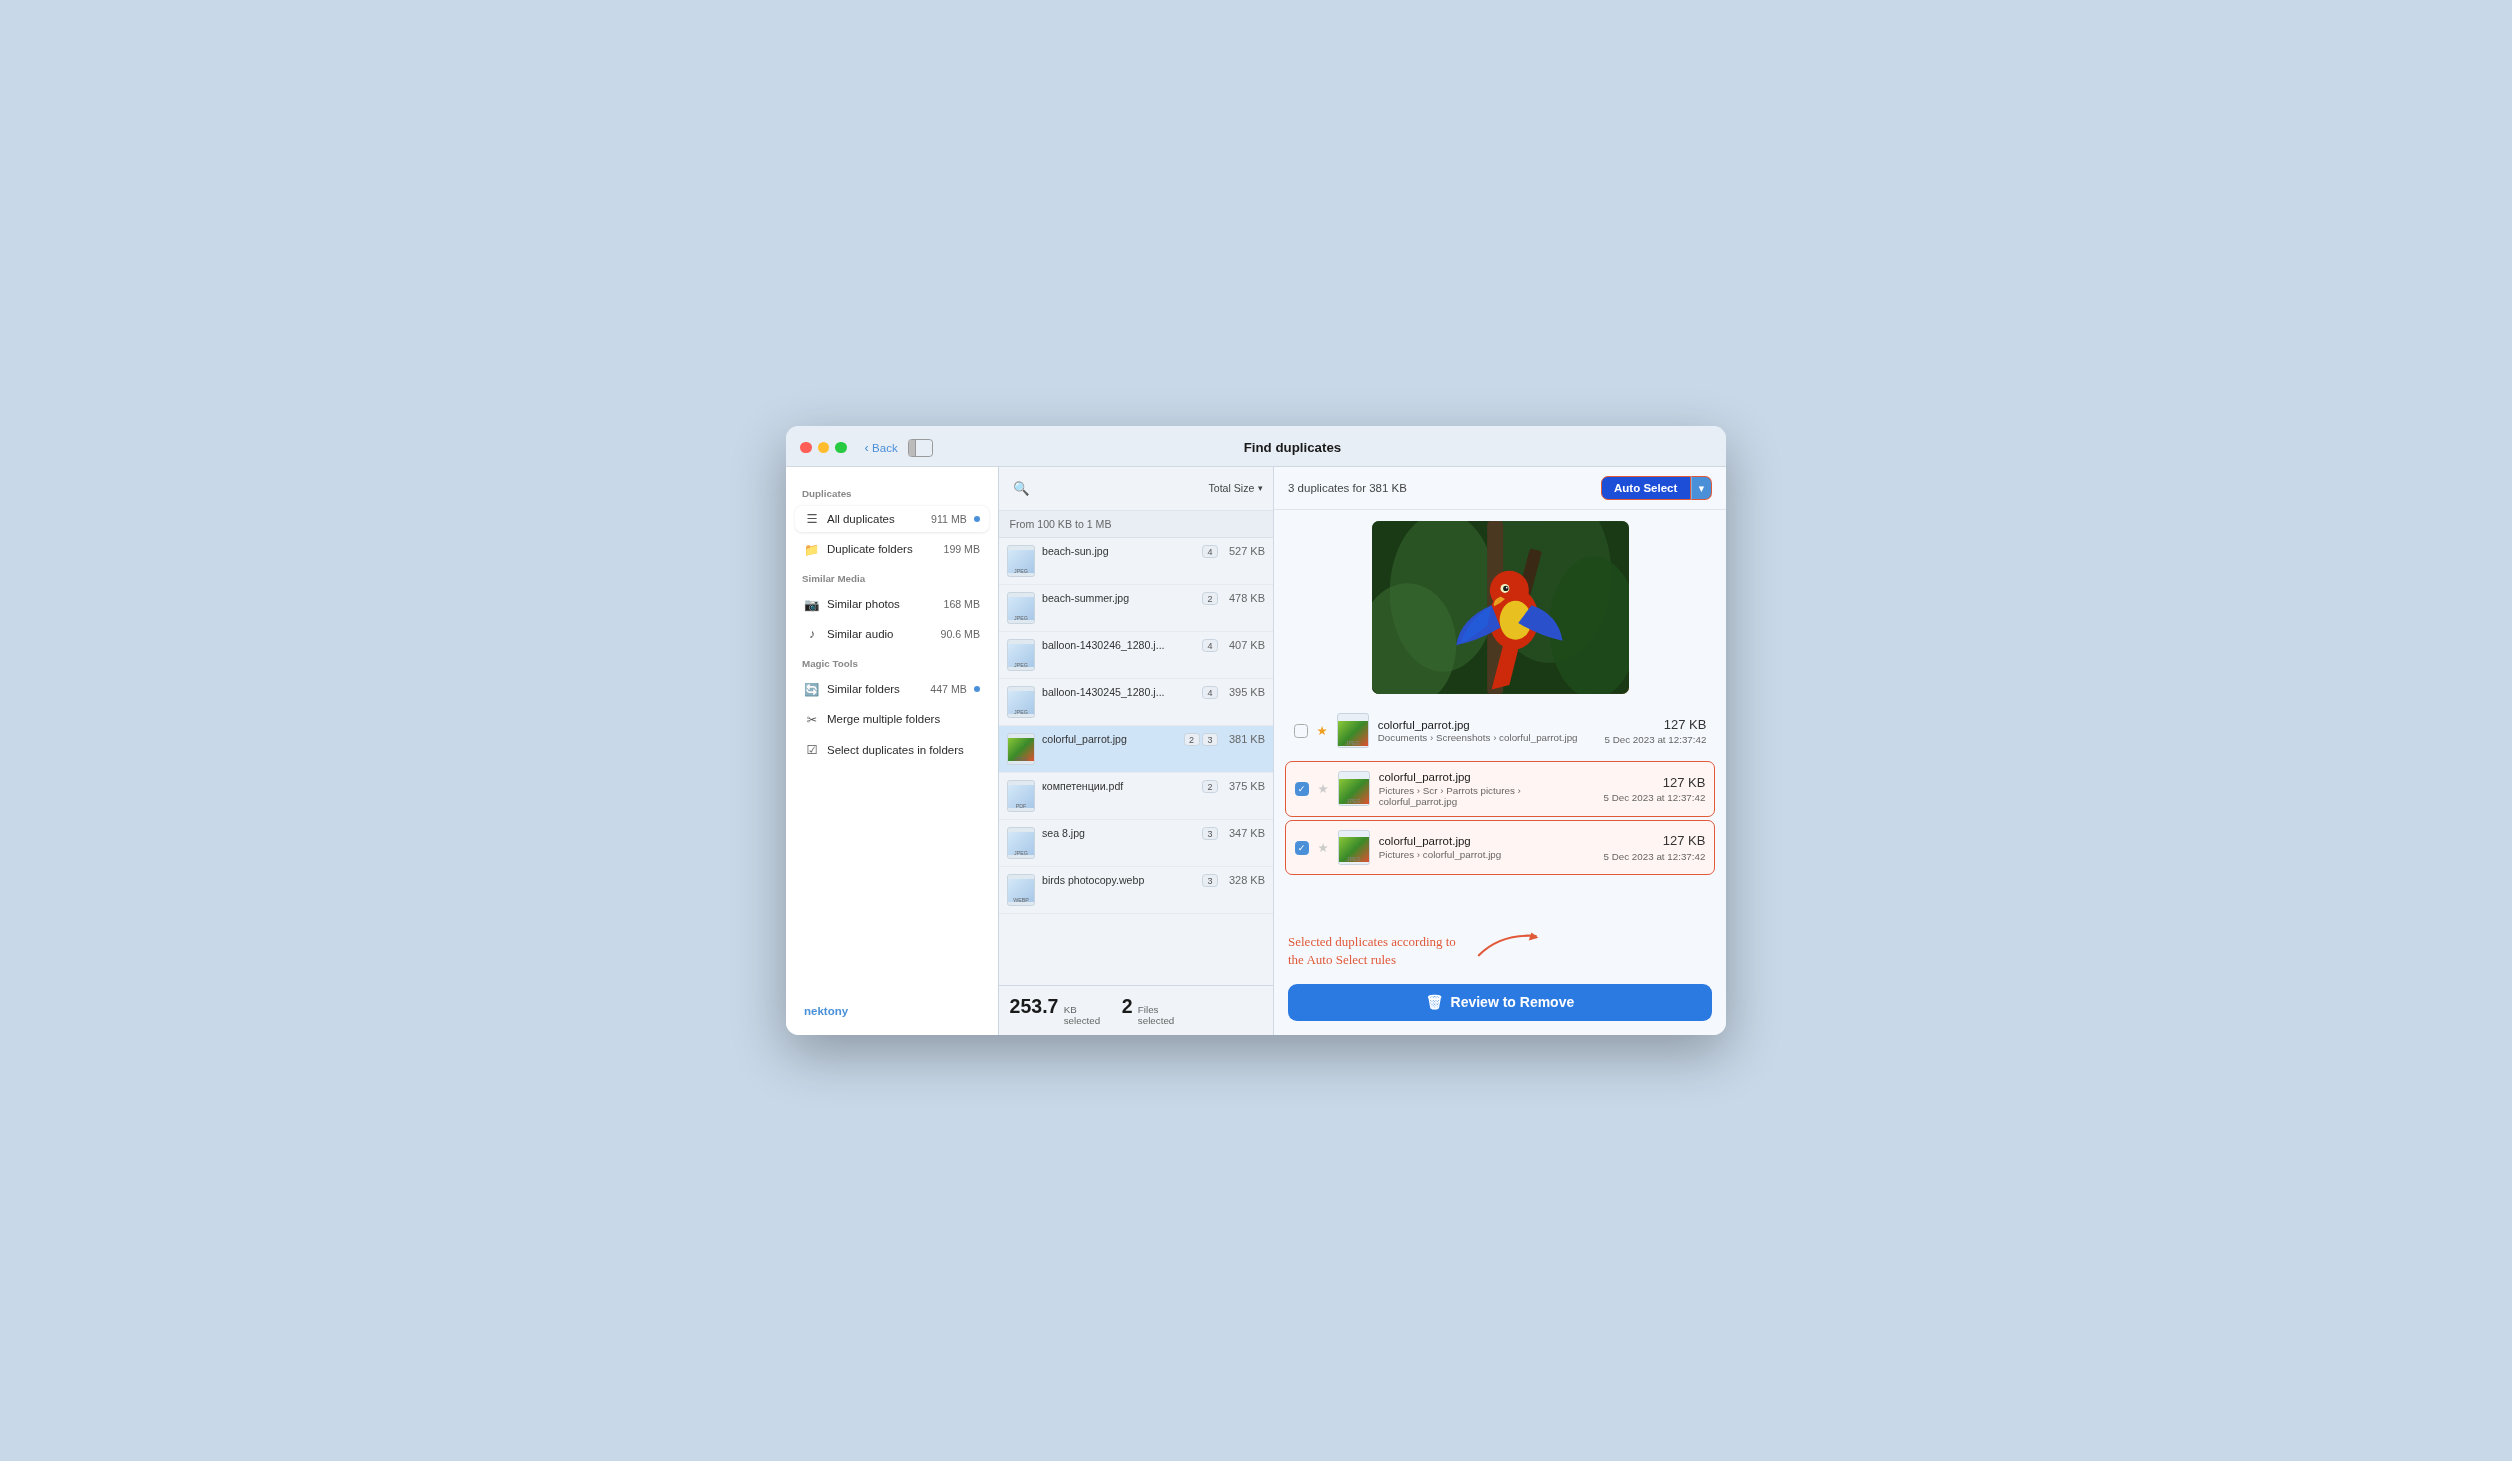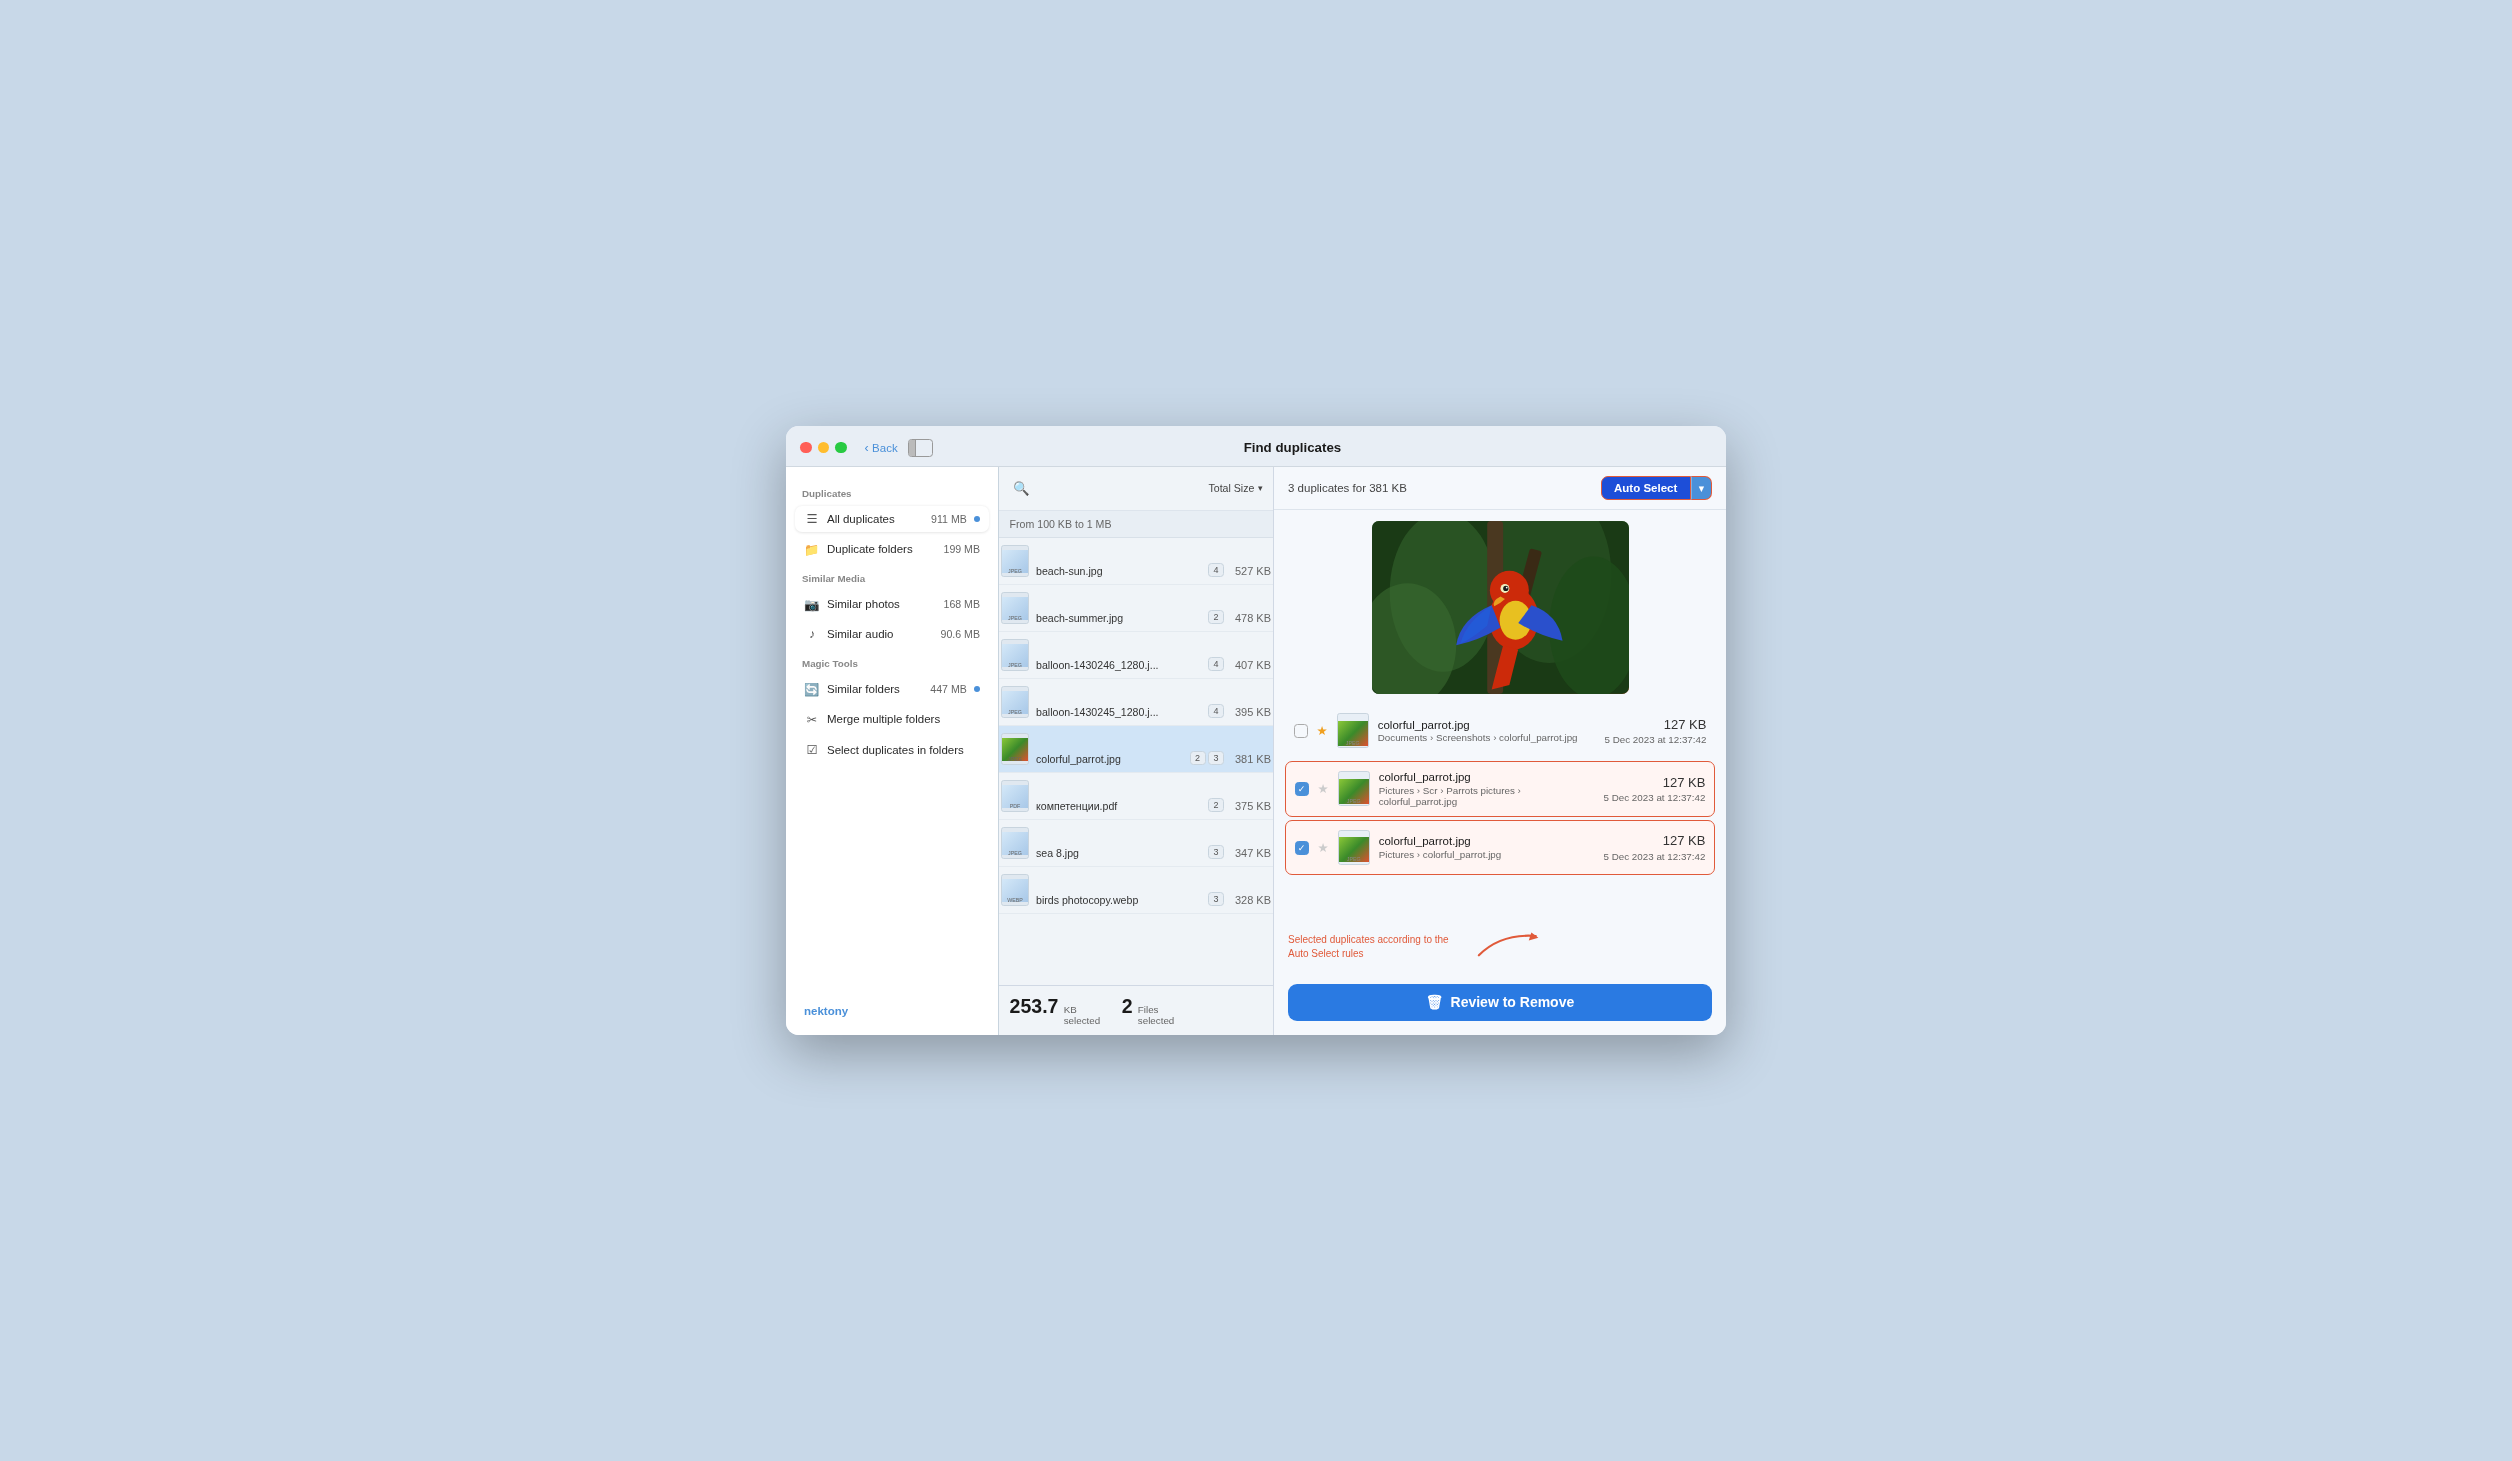--- a/index.html
+++ b/index.html
@@ -109,22 +109,22 @@
       font-size: 10.6px; color: #444; cursor: pointer;
     }
     .size-label { font-size: 10.6px; color: #444; }
     .chevron-down { font-size: 9px; }
     .file-range-label {
       padding: 7px 10.6px; font-size: 10.6px; color: #666;
       background: #e8eef4; border-bottom: 0.9px solid #d8e0e8;
     }
     .file-list { flex: 1; overflow-y: auto; }
     .file-item {
-      display: flex; align-items: flex-end; gap: 7px;
-      padding: 7px 2px; cursor: pointer; border-bottom: 0.9px solid #e4eaf0;
+      display: flex; align-items: flex-start; gap: 7px;
+      padding: 7px 8px; cursor: pointer; border-bottom: 0.9px solid #e4eaf0;
       font-size: 10.6px; color: #333;
     }
     .file-item.selected { background: #d0e4f7; }
     .file-thumb {
       width: 28px; height: 32px; background: #e0e8f0;
       border-radius: 2.7px; display: flex; align-items: flex-end; justify-content: center;
       font-size: 6.2px; color: #888; padding-bottom: 2.7px; flex-shrink: 0;
       border: 0.9px solid #c8d4de; position: relative; overflow: hidden;
     }
     .file-thumb-img { width: 100%; height: 23px; object-fit: cover; background: linear-gradient(135deg, #d4e8f8, #a8c8e8); }
@@ -205,21 +205,21 @@
     .dup-filename { font-size: 11.5px; font-weight: 500; color: #1a1a1a; }
     .dup-path { font-size: 9.8px; color: #666; margin-top: 1.8px; display: flex; align-items: center; gap: 3.5px; }
     .dup-meta { text-align: right; }
     .dup-size { font-size: 13px; color: #333; }
     .dup-date { font-size: 9.8px; color: #666; margin-top: 2.7px; }
     .annotation-area {
       padding: 7px 14px 10.6px;
       display: flex; align-items: flex-start; gap: 9px;
     }
     .annotation-text {
-      font-size: 10px; color: #e05a3a; font-weight: 500; max-width: 177px; line-height: 1.4;
+      font-size: 13px; color: #e05a3a; font-weight: 500; max-width: 177px; line-height: 1.4; font-family: Liberation Serif, serif;
     }
     .annotation-arrow {
       font-size: 21px; color: #e05a3a; margin-top: -3.5px;
     }
     .review-btn {
       background: #2a7ae2; color: #fff; border: none;
       border-radius: 9px; padding: 10.6px 21px;
       font-size: 14px; font-weight: 600; cursor: pointer;
       display: flex; align-items: center; gap: 7px;
       margin: 3.5px 14px 14px; width: calc(100% - 28px);

